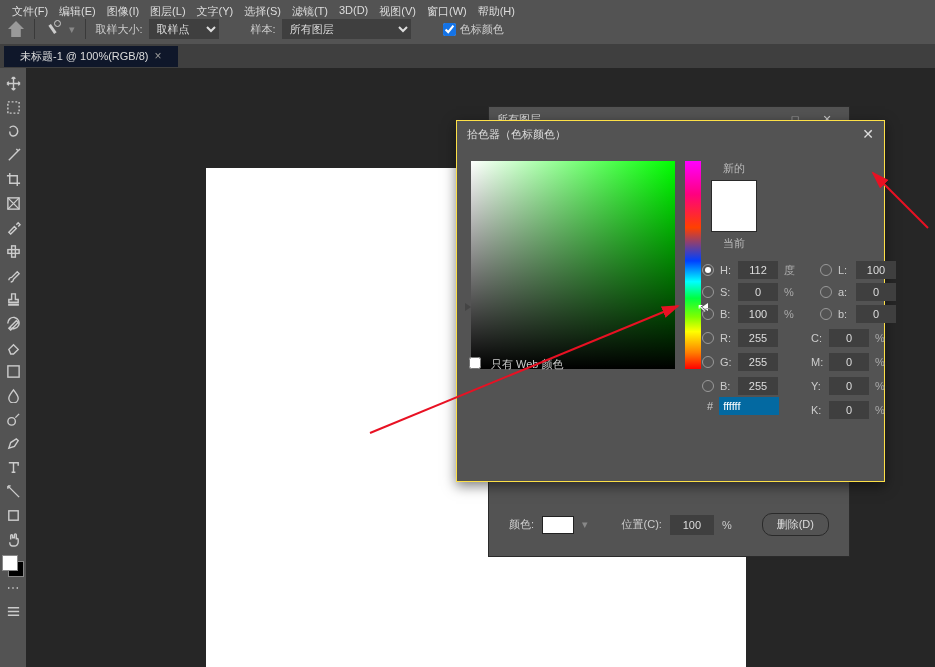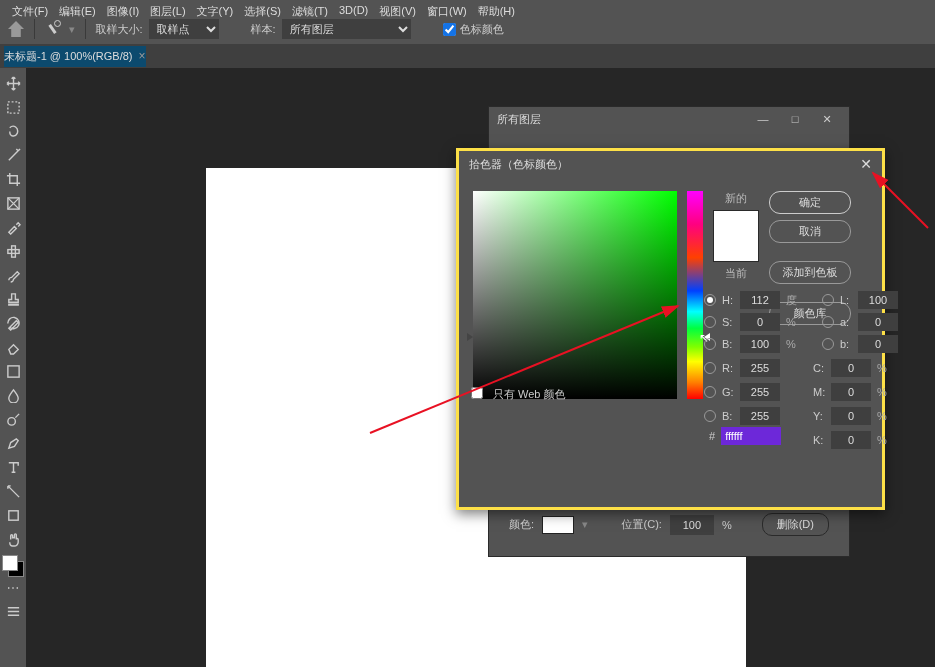--- a/index.html
+++ b/index.html
@@ -9,42 +9,42 @@
 .optbar{background:#535353;height:30px;display:flex;align-items:center;padding-left:8px;gap:6px}
 .home-icon{width:16px;height:16px;background:#999;clip-path:polygon(50% 0,100% 50%,80% 50%,80% 100%,20% 100%,20% 50%,0 50%)}
 .eyedrop-icon{width:18px;height:18px;position:relative}
 .eyedrop-icon::before{content:"";position:absolute;width:3px;height:10px;background:#ccc;transform:rotate(-35deg);left:6px;top:4px}
 .eyedrop-icon::after{content:"";position:absolute;width:5px;height:5px;border:1px solid #ccc;border-radius:50%;right:2px;top:0}
 .dd{display:flex;align-items:center;gap:1px}
 .sel{background:#3f3f3f;color:#ddd;border:none;padding:2px 4px;font-size:11px;height:20px}
 .chk{display:flex;align-items:center;gap:4px}
 .chk input{accent-color:#1473e6}
 .tabbar{background:#3f3f3f;height:24px;display:flex;align-items:center}
-.tab{background:#0c4a6e;color:#ddd;font-size:11px;padding:3px 0;display:flex;align-items:center;gap:6px;margin-left:4px}
+.tab{background:#0f172a;color:#ddd;font-size:11px;padding:3px 16px;display:flex;align-items:center;gap:6px;margin-left:4px}
 .tab-close{color:#999;cursor:pointer;font-size:12px}
 .workspace{position:relative;height:599px;background:#262626}
 .toolbar{position:absolute;left:0;top:0;width:26px;height:100%;background:#535353;display:flex;flex-direction:column;align-items:center;padding-top:4px;gap:2px}
 .tool{width:22px;height:22px;display:flex;align-items:center;justify-content:center;color:#ccc;font-size:13px;cursor:pointer}
 .tool svg{width:15px;height:15px;stroke:#ccc;fill:none;stroke-width:1.5}
 .canvas{position:absolute;left:206px;top:100px;width:540px;height:499px;background:#fff}
 .swatches{position:absolute;left:2px;bottom:80px;width:22px}
 .swatch-fg{width:16px;height:16px;background:#fff;border:1px solid #888;position:relative;z-index:2}
 .swatch-bg{width:16px;height:16px;background:#000;border:1px solid #888;position:relative;left:6px;top:-10px}
 
 .grad-dlg{position:absolute;left:488px;top:38px;width:362px;height:451px;background:#535353;border:1px solid #2a2a2a}
 .dlg-title{height:24px;background:#535353;display:flex;align-items:center;justify-content:space-between;padding:0 8px;color:#ddd;font-size:11px}
 .dlg-ctrls{display:flex;gap:4px}
 .dlg-btn{width:28px;height:18px;display:flex;align-items:center;justify-content:center;cursor:pointer;color:#ccc}
 .grad-body{padding:10px 14px;position:absolute;bottom:10px;left:0;right:0}
 .grad-row{display:flex;align-items:center;gap:8px;justify-content:center}
 .color-swatch{width:32px;height:18px;background:#fff;border:1px solid #222}
 .num-input{width:44px;height:20px;background:#3f3f3f;border:none;color:#ddd;text-align:center;font-size:11px}
 .btn{background:#535353;border:1px solid #2a2a2a;border-radius:10px;padding:3px 14px;color:#ddd;font-size:11px;cursor:pointer}
 
-.picker-dlg{position:absolute;left:456px;top:80px;width:429px;height:362px;background:#535353;border:3px solid #fde047;box-shadow:0 4px 12px rgba(0,0,0,.5)}
+.picker-dlg{position:absolute;left:456px;top:52px;width:429px;height:362px;background:#535353;border:1px solid #fde047;box-shadow:0 4px 12px rgba(0,0,0,.5)}
 .picker-title{height:26px;display:flex;align-items:center;justify-content:space-between;padding:0 10px;font-size:11px;color:#ddd}
 .picker-close{cursor:pointer;font-size:14px}
 .picker-body{display:flex;padding:14px;gap:10px}
 .gradient-box{width:204px;height:208px;position:relative;background:linear-gradient(to right,#fff,#00ff00);cursor:crosshair}
 .gradient-box::after{content:"";position:absolute;inset:0;background:linear-gradient(to top,#000,transparent)}
 .grad-arrow-l{position:absolute;left:-6px;top:142px;width:0;height:0;border-top:4px solid transparent;border-bottom:4px solid transparent;border-left:6px solid #444}
 .hue-strip{width:16px;height:208px;background:linear-gradient(to bottom,#ff00ff,#ff0080,#ff4000,#0040ff 48%,#00ffff 58%,#00ff40 66%,#80ff00 75%,#ffff00 82%,#ff8000 92%,#ff0000);position:relative}
 .hue-arrow-r{position:absolute;right:-7px;top:142px;width:0;height:0;border-top:4px solid transparent;border-bottom:4px solid transparent;border-right:6px solid #fff}
 .cursor-arrow{position:absolute;right:-6px;top:140px;color:#fff;font-size:12px}
 .preview-col{display:flex;flex-direction:column;align-items:center;gap:4px}
@@ -53,21 +53,21 @@
 .btns-col{display:flex;flex-direction:column;gap:6px;align-items:center}
 .btn-wide{width:82px;height:23px;border:1px solid #999;border-radius:11px;background:#535353;color:#ddd;font-size:11px;cursor:pointer}
 .btn-ok{border:1.5px solid #ccc}
 .inputs-area{position:absolute;left:245px;top:140px;right:12px;display:grid;grid-template-columns:14px 14px 42px 16px 12px 14px 14px 42px 16px;gap:4px 4px;align-items:center;font-size:11px;color:#ccc}
 .radio{width:12px;height:12px;border:1px solid #999;border-radius:50%;display:inline-block;position:relative}
 .radio.on::after{content:"";position:absolute;inset:2px;background:#fff;border-radius:50%}
 .lbl{text-align:left}
 .unit{text-align:left;color:#aaa}
 .ni{width:40px;height:18px;background:#3f3f3f;border:none;color:#ddd;text-align:center;font-size:11px}
 .hex-row{position:absolute;left:250px;top:276px;display:flex;align-items:center;gap:6px;font-size:11px}
-.hex-input{width:60px;height:18px;background:#6d28d9;border:none;color:#fff;font-size:11px;padding:0 4px}
+.hex-input{width:60px;height:18px;background:#0369a1;border:none;color:#fff;font-size:11px;padding:0 4px}
 .rgb-col{position:absolute;left:245px;top:208px;display:grid;grid-template-columns:14px 14px 42px;gap:6px 4px;align-items:center}
 .cmyk-col{position:absolute;left:354px;top:208px;display:grid;grid-template-columns:14px 42px 14px;gap:6px 4px;align-items:center}
 .webonly{position:absolute;left:12px;top:236px;display:flex;gap:10px;font-size:11px}
 .webonly input{width:12px;height:12px}
 
 .arrow{position:absolute;pointer-events:none}
 .arrow svg{overflow:visible}
 </style>
 </head>
 <body>
@@ -276,28 +276,20 @@
       <div style="position:relative">
         <div class="hue-strip"></div>
         <div class="hue-arrow-r"></div>
         <div class="cursor-arrow">↖</div>
       </div>
       <div class="preview-col">
         <span class="preview-lbl">新的</span>
         <div class="preview-box"></div>
         <span class="preview-lbl">当前</span>
       </div>
-      <div class="btns-col">
-        <button class="btn-wide btn-ok">确定</button>
-        <button class="btn-wide">取消</button>
-        <div style="height:6px"></div>
-        <button class="btn-wide">添加到色板</button>
-        <div style="height:6px"></div>
-        <button class="btn-wide">颜色库</button>
-      </div>
     </div>
 
     <div class="inputs-area">
       <span class="radio on"></span>
         <span class="lbl">H:</span>
         <input class="ni" value="112" style="">
         <span class="unit">度</span>
         <span></span>
       <span class="radio"></span>
         <span class="lbl">L:</span>

